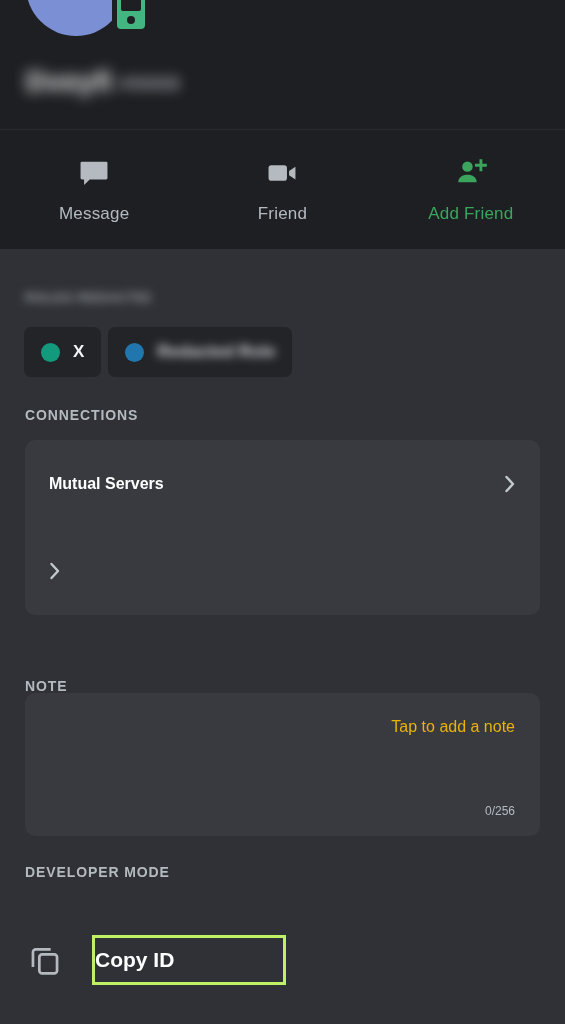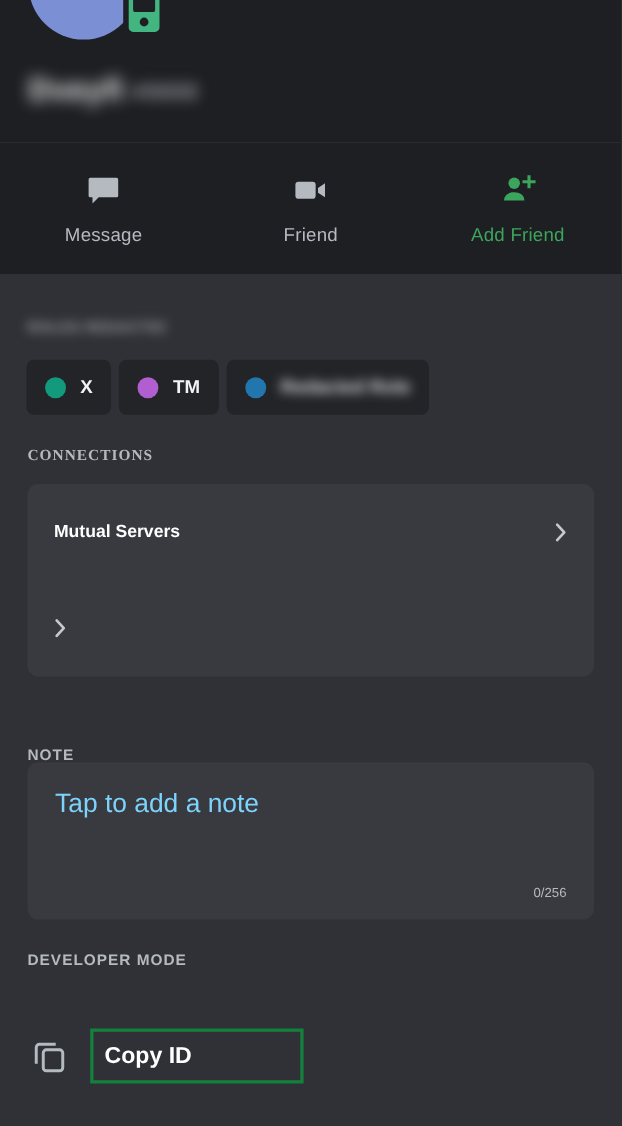--- a/index.html
+++ b/index.html
@@ -13,20 +13,21 @@
     background: #2f3136;
     font-family: "Liberation Sans", sans-serif;
     -webkit-font-smoothing: antialiased;
   }
 
   #app {
     position: relative;
     width: 565px;
     height: 1024px;
     background: #2f3136;
+    text-align: right;
   }
 
   
   .profile-header {
     position: relative;
     height: 130px;
     background: #1e1f22;
     overflow: hidden;
   }
   .avatar {
@@ -200,21 +201,21 @@
 
   
   .section-header {
     position: absolute;
     left: 25px;
     font-size: 14px;
     font-weight: bold;
     letter-spacing: 0.9px;
     color: #b5bac1;
   }
-  #connections-header { top: 407px; font-family: Liberation Serif, serif; }
+  #connections-header { top: 407px; }
   #note-header { top: 678px; }
   #dev-header { top: 864px; }
 
   
   .card {
     position: absolute;
     left: 25px;
     width: 515px;
     background: #383a40;
     border-radius: 10px;
@@ -243,22 +244,22 @@
     display: block;
   }
 
   
   #note-card {
     top: 693px;
     height: 143px;
     padding: 24px 25px 16px 25px;
   }
   .note-placeholder {
-    font-size: 24px;
-    color: #7dd3fc;
+    font-size: 16px;
+    color: #eab308;
     line-height: 1.2;
   }
   .note-counter {
     position: absolute;
     right: 25px;
     bottom: 18px;
     font-size: 12px;
     color: #b5bac1;
   }
 
@@ -273,23 +274,23 @@
     cursor: pointer;
   }
   .copy-icon {
     width: 42px;
     display: flex;
     align-items: center;
     justify-content: center;
     flex: 0 0 auto;
   }
   .copy-id-label-box {
-    margin-left: 16px;
-    border: 3px solid #15803d;
-    padding: 10px 0 10px 10px;
+    margin-left: 26px;
+    border: 3px solid #bef264;
+    padding: 10px 0 10px 0;
     width: 194px;
     box-sizing: border-box;
     display: flex;
     align-items: center;
   }
   .copy-id-label {
     font-size: 21px;
     font-weight: bold;
     color: #ffffff;
   }
@@ -346,24 +347,20 @@
   </div>
 
   <div class="body-section">
 
     <div class="blurred-label">ROLES REDACTED</div>
 
     <div class="badges">
       <div class="badge">
         <span class="badge-dot" style="background:#139a7c"></span>
         <span class="badge-label">X</span>
-      </div>
-      <div class="badge">
-        <span class="badge-dot" style="background:#b05ed0"></span>
-        <span class="badge-label">TM</span>
       </div>
       <div class="badge">
         <span class="badge-dot" style="background:#2176ae"></span>
         <span class="badge-label blurred">Redacted Role</span>
       </div>
     </div>
 
     <div class="section-header" id="connections-header">CONNECTIONS</div>
 
     <div class="card" id="connections-card">

